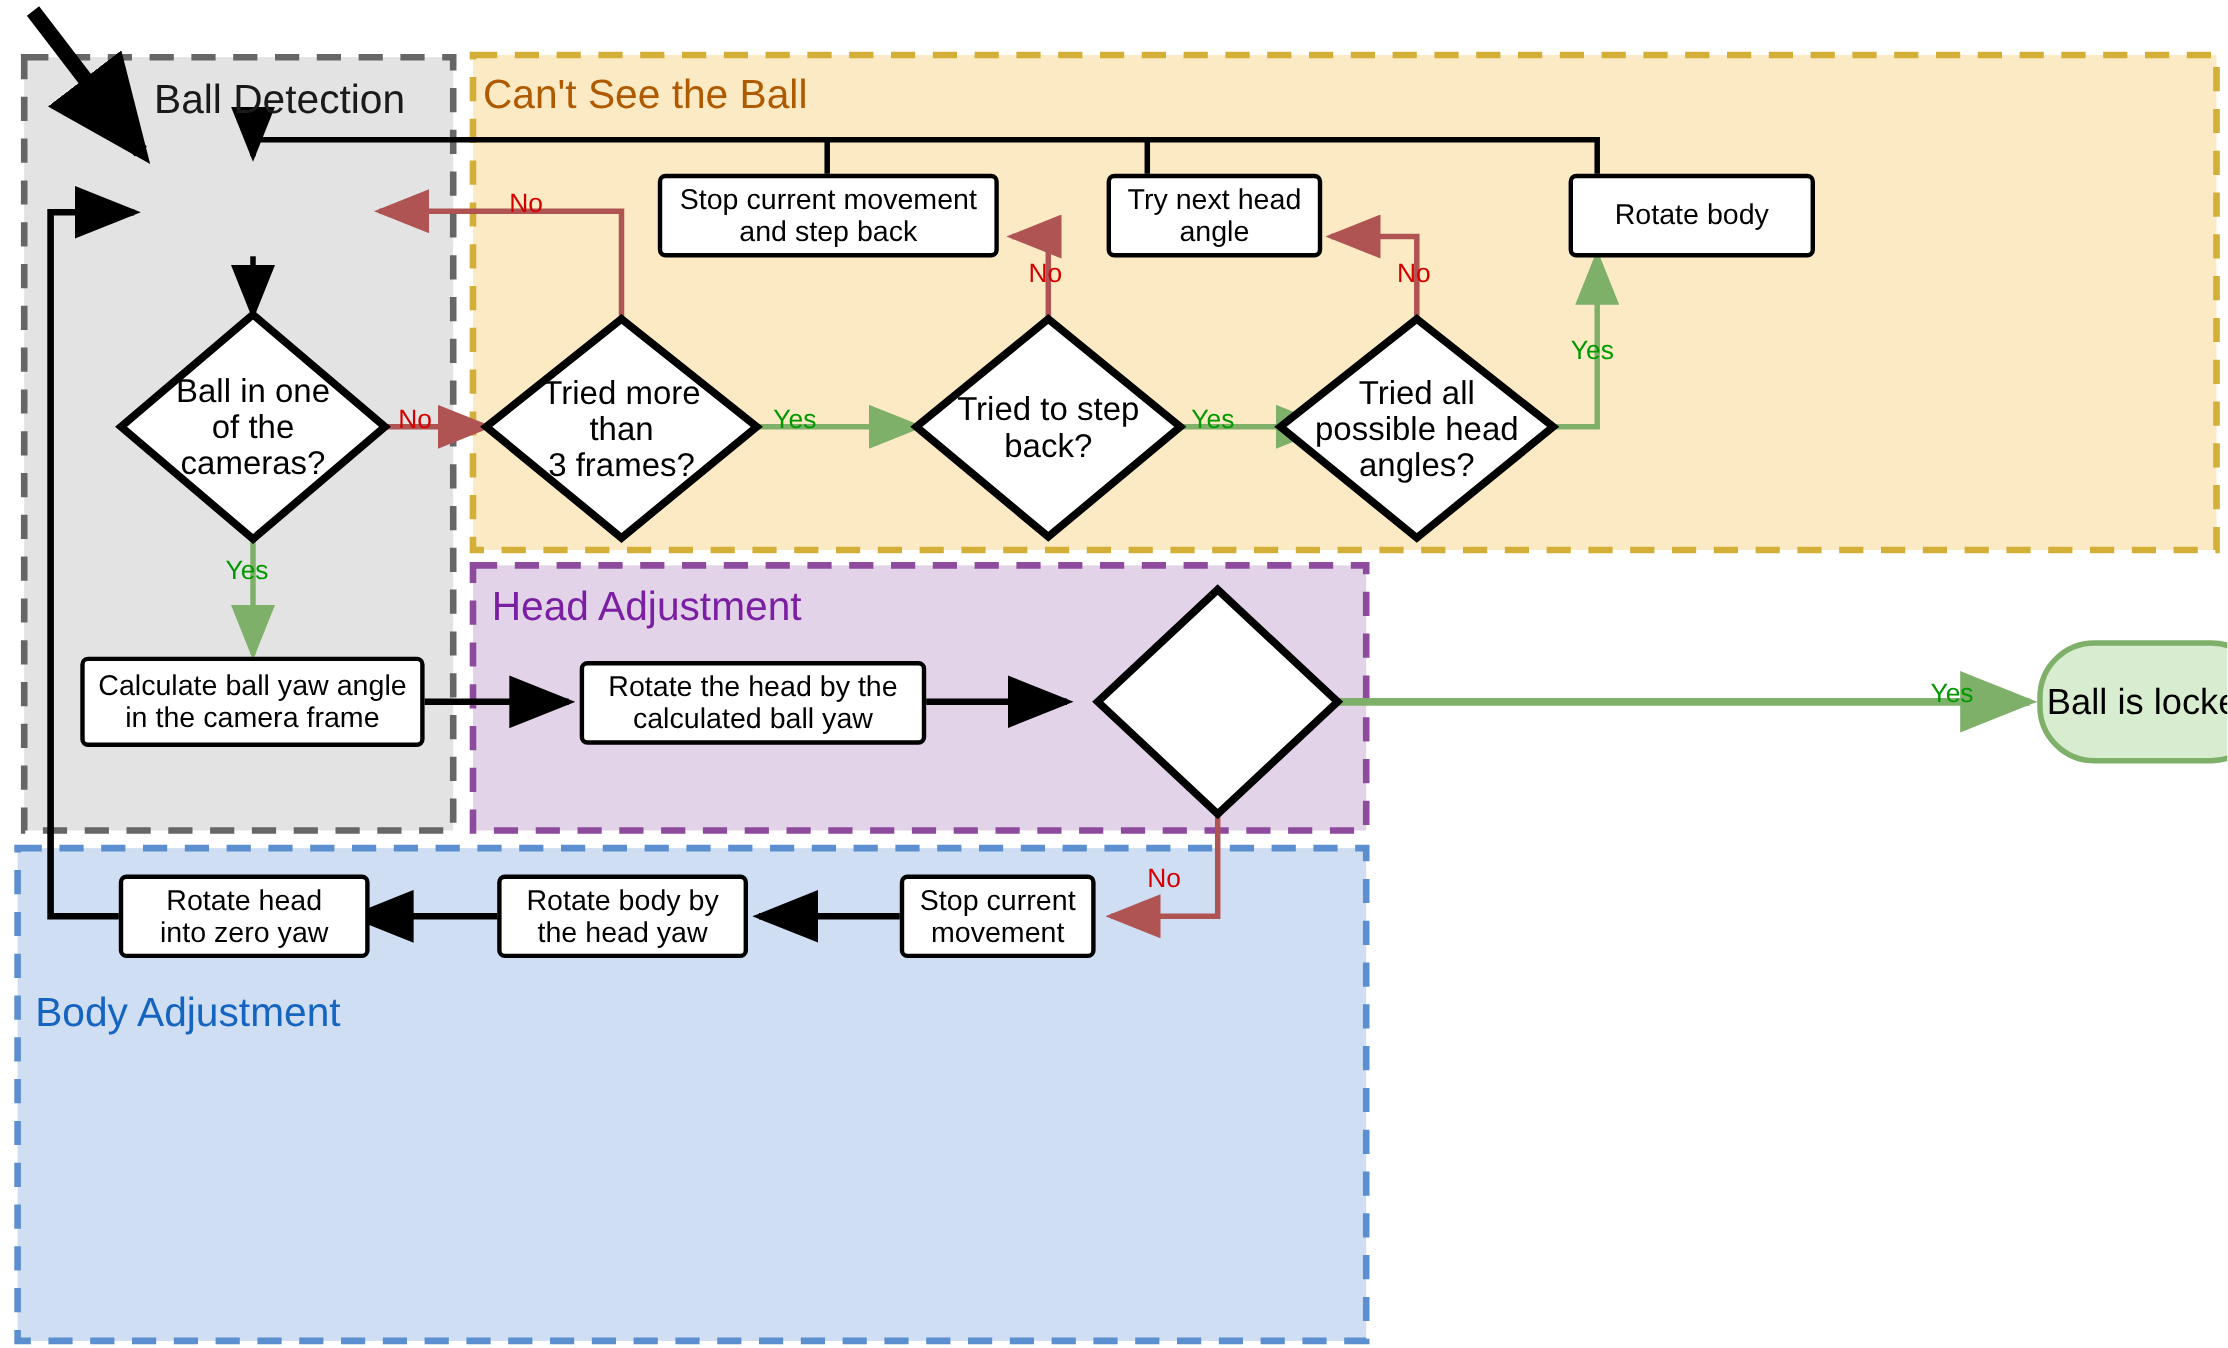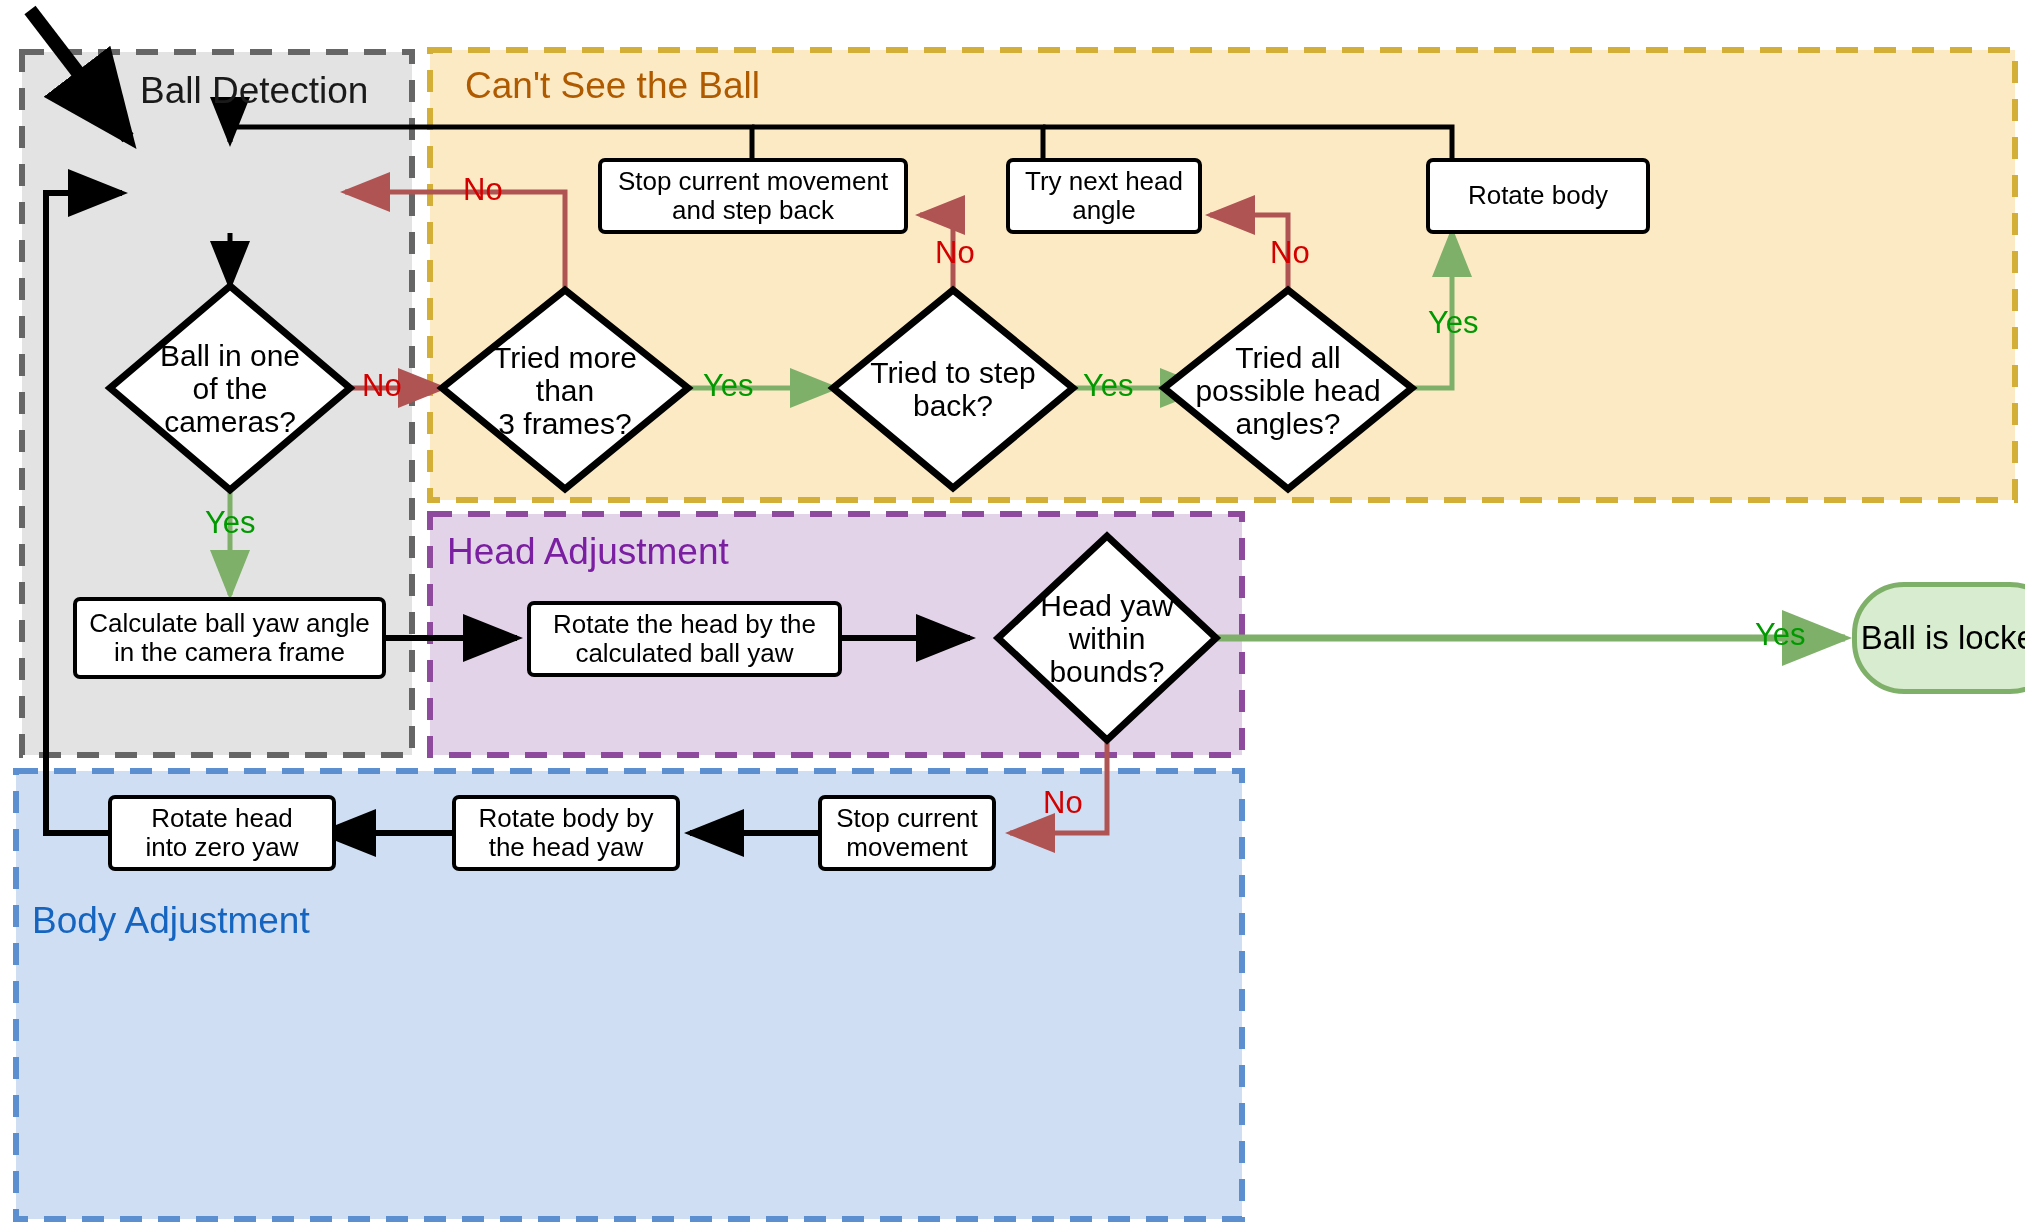--- a/index.html
+++ b/index.html
@@ -9,21 +9,21 @@
   .grp-title{position:absolute;font-size:37px;font-weight:400;white-space:nowrap;}
   .node{position:absolute;box-sizing:border-box;display:flex;align-items:center;
         justify-content:center;text-align:center;line-height:1.12;color:#000;}
   .proc{background:#fff;border:4px solid #000;border-radius:7px;font-size:26px;}
   .proc-blue{background:#dbe8fb;border:4px solid #6a91c4;border-radius:9px;font-size:31px;}
   .term{background:#d8ecd0;border:5px solid #7fb069;border-radius:52px;font-size:33px;}
   .dia-wrap{position:absolute;}
   .dia-txt{position:absolute;left:0;top:0;width:100%;height:100%;display:flex;
            align-items:center;justify-content:center;text-align:center;font-size:30px;
            line-height:1.1;color:#000;pointer-events:none;}
-  .elabel{position:absolute;font-size:31px;font-weight:400;white-space:nowrap;}
+  .elabel{position:absolute;font-size:24px;font-weight:400;white-space:nowrap;}
   .lbl-no{color:#d40000;background:transparent;}
   .lbl-yes{color:#009900;background:transparent;}
 </style>
 </head>
 <body>
 
 <div id="stage">
 
   <svg class="layer">
 
@@ -92,21 +92,21 @@
     <path d="M 108,833 L 46,833 L 46,193 L 122,193" stroke="#000" stroke-width="6" fill="none" marker-end="url(#ah-black)"></path>
 
     <polygon points="230,286 350,388 230,490 110,388" fill="#ffffff" stroke="#000000" stroke-width="7"></polygon>
     <polygon points="565,290 688,388 565,489 442,388" fill="#ffffff" stroke="#000000" stroke-width="7"></polygon>
     <polygon points="953,290 1073,388 953,488 833,388" fill="#ffffff" stroke="#000000" stroke-width="7"></polygon>
     <polygon points="1288,290 1412,388 1288,489 1164,388" fill="#ffffff" stroke="#000000" stroke-width="7"></polygon>
     <polygon points="1107,536 1216,638 1107,740 998,638" fill="#ffffff" stroke="#000000" stroke-width="7"></polygon>
   </svg>
 
   <div class="grp-title" style="left:140px;top:70px;color:#1a1a1a;">Ball Detection</div>
-  <div class="grp-title" style="left:465px;top:65px;color:#b05a00;">Can't See the Ball</div>
+  <div class="grp-title" style="left:439px;top:65px;color:#b05a00;">Can't See the Ball</div>
   <div class="grp-title" style="left:447px;top:531px;color:#7b1fa2;">Head Adjustment</div>
   <div class="grp-title" style="left:32px;top:900px;color:#1565c0;">Body Adjustment</div>
 
 
   <div class="dia-wrap" style="left:110px;top:286px;width:240px;height:204px;">
     <div class="dia-txt">Ball in one<br>of the<br>cameras?</div>
   </div>
 
   <div class="dia-wrap" style="left:442px;top:290px;width:246px;height:200px;">
     <div class="dia-txt">Tried more<br>than<br>3 frames?</div>
@@ -123,23 +123,20 @@
   <div class="node proc" style="left:598px;top:158px;width:310px;height:76px;">Stop current movement<br>and step back</div>
 
   <div class="node proc" style="left:1006px;top:158px;width:196px;height:76px;">Try next head<br>angle</div>
 
   <div class="node proc" style="left:1426px;top:158px;width:224px;height:76px;">Rotate body</div>
 
   <div class="node proc" style="left:73px;top:597px;width:313px;height:82px;">Calculate ball yaw angle<br>in the camera frame</div>
 
   <div class="node proc" style="left:527px;top:601px;width:315px;height:76px;">Rotate the head by the<br>calculated ball yaw</div>
 
-  <div class="dia-wrap" style="left:998px;top:536px;width:218px;height:204px;">
-    <div class="dia-txt">Head yaw<br>within<br>bounds?</div>
-  </div>
 
   <div class="node term" style="left:1852px;top:582px;width:210px;height:112px;">Ball is locked</div>
 
   <div class="node proc" style="left:818px;top:795px;width:178px;height:76px;">Stop current<br>movement</div>
 
   <div class="node proc" style="left:452px;top:795px;width:228px;height:76px;">Rotate body by<br>the head yaw</div>
 
   <div class="node proc" style="left:108px;top:795px;width:228px;height:76px;">Rotate head<br>into zero yaw</div>
 
   <div class="elabel lbl-no" style="left:362px;top:368px;">No</div>

